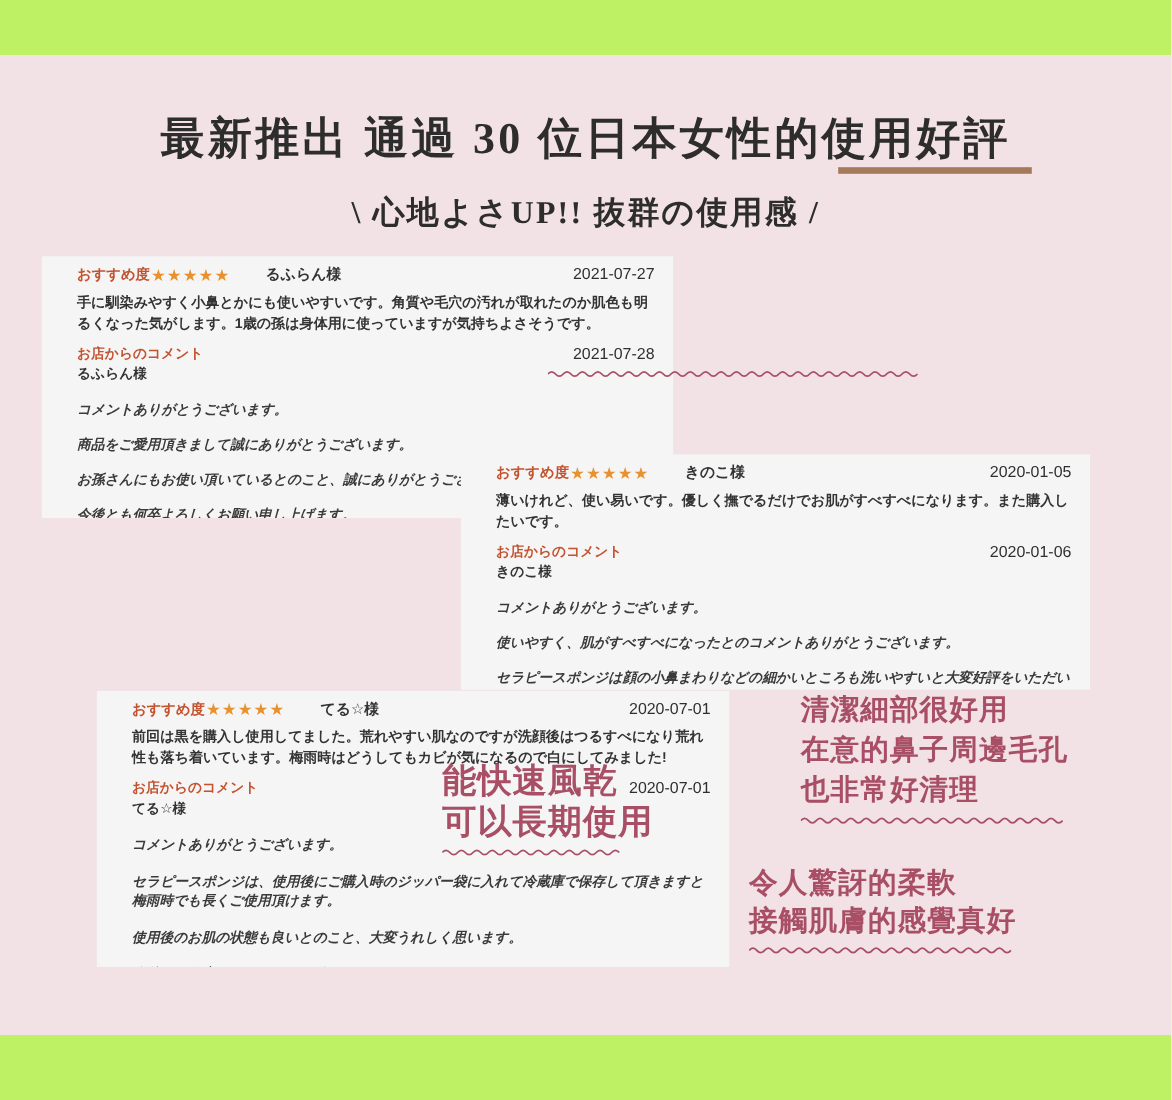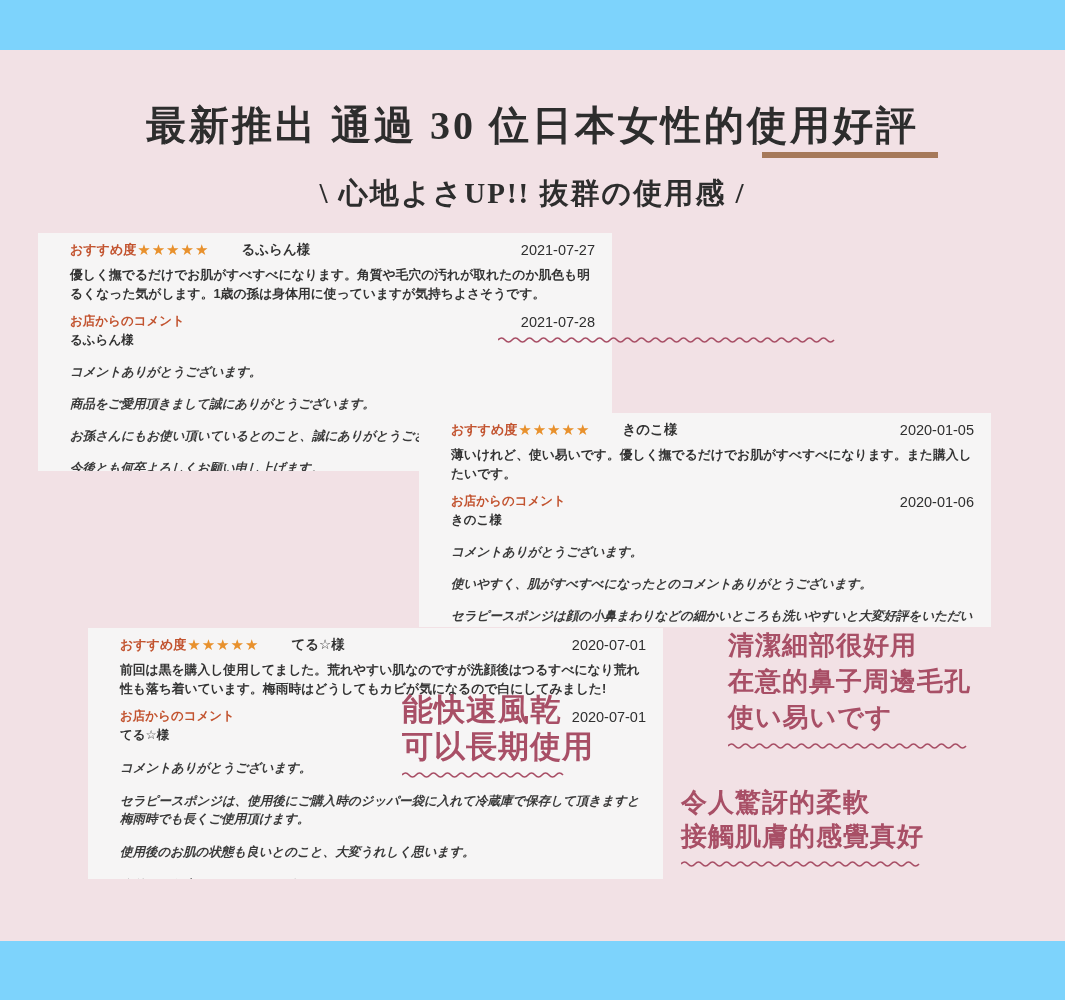--- a/index.html
+++ b/index.html
@@ -1,20 +1,20 @@
 <!DOCTYPE html>
 <html><head>
 <meta charset="utf-8">
 <style>
   html,body{margin:0;padding:0;background:#fff;}
   .canvas{
     position:relative;
     width:1065px;height:1000px;
     margin:0 auto;
-    background:#7dd3fc;
+    background:#bef264;
     overflow:hidden;
     font-family:"Liberation Sans","DejaVu Sans",sans-serif;
     color:#333;
   }
   .pink-band{
     position:absolute;left:0;top:50px;width:1065px;height:891px;
     background:#f2e1e5;
   }
   
   .main-title{
@@ -82,21 +82,21 @@
   <div class="title-underline"></div>
   <div class="sub-title">\ 心地よさUP!! 抜群の使用感 /</div>
 
   <div class="review-card card-1">
     <div class="card-header">
       <span class="rating-label">おすすめ度</span>
       <span class="rating-stars">★★★★★</span>
       <span class="reviewer-name">るふらん様</span>
       <span class="review-date">2021-07-27</span>
     </div>
-    <div class="review-body">優しく撫でるだけでお肌がすべすべになります。角質や毛穴の汚れが取れたのか肌色も明るくなった気がします。1歳の孫は身体用に使っていますが気持ちよさそうです。</div>
+    <div class="review-body">手に馴染みやすく小鼻とかにも使いやすいです。角質や毛穴の汚れが取れたのか肌色も明るくなった気がします。1歳の孫は身体用に使っていますが気持ちよさそうです。</div>
     <div class="comment-header">
       <span class="comment-label">お店からのコメント</span>
       <span class="review-date">2021-07-28</span>
     </div>
     <div class="comment-name">るふらん様</div>
     <div class="comment-para">コメントありがとうございます。</div>
     <div class="comment-para">商品をご愛用頂きまして誠にありがとうございます。</div>
     <div class="comment-para">お孫さんにもお使い頂いているとのこと、誠にありがとうございます。</div>
     <div class="comment-para">今後とも何卒よろしくお願い申し上げます。</div>
   </div>
@@ -143,21 +143,21 @@
     <span class="wavy-line">
         <svg width="342" height="10" viewBox="0 0 342 10">
           <path d="M0 5 Q 3.5 1 7 5 T 14 5 T 21 5 T 28 5 T 35 5 T 42 5 T 49 5 T 56 5 T 63 5 T 70 5 T 77 5 T 84 5 T 91 5 T 98 5 T 105 5 T 112 5 T 119 5 T 126 5 T 133 5 T 140 5 T 147 5 T 154 5 T 161 5 T 168 5 T 175 5 T 182 5 T 189 5 T 196 5 T 203 5 T 210 5 T 217 5 T 224 5 T 231 5 T 238 5 T 245 5 T 252 5 T 259 5 T 266 5 T 273 5 T 280 5 T 287 5 T 294 5 T 301 5 T 308 5 T 315 5 T 322 5 T 329 5 T 336 5" fill="none" stroke="#a84f66" stroke-width="1.6"></path>
         </svg>
       </span>
   </div>
 
   <div class="annotation anno-2">
     <div>清潔細部很好用</div>
     <div>在意的鼻子周邊毛孔</div>
-    <div>使い易いです</div>
+    <div>也非常好清理</div>
     <span class="wavy-line">
         <svg width="240" height="10" viewBox="0 0 240 10">
           <path d="M0 5 Q 3.5 1 7 5 T 14 5 T 21 5 T 28 5 T 35 5 T 42 5 T 49 5 T 56 5 T 63 5 T 70 5 T 77 5 T 84 5 T 91 5 T 98 5 T 105 5 T 112 5 T 119 5 T 126 5 T 133 5 T 140 5 T 147 5 T 154 5 T 161 5 T 168 5 T 175 5 T 182 5 T 189 5 T 196 5 T 203 5 T 210 5 T 217 5 T 224 5 T 231 5 T 238 5" fill="none" stroke="#a84f66" stroke-width="1.6"></path>
         </svg>
       </span>
   </div>
 
   <div class="annotation anno-4">
     <div>令人驚訝的柔軟</div>
     <div>接觸肌膚的感覺真好</div>

